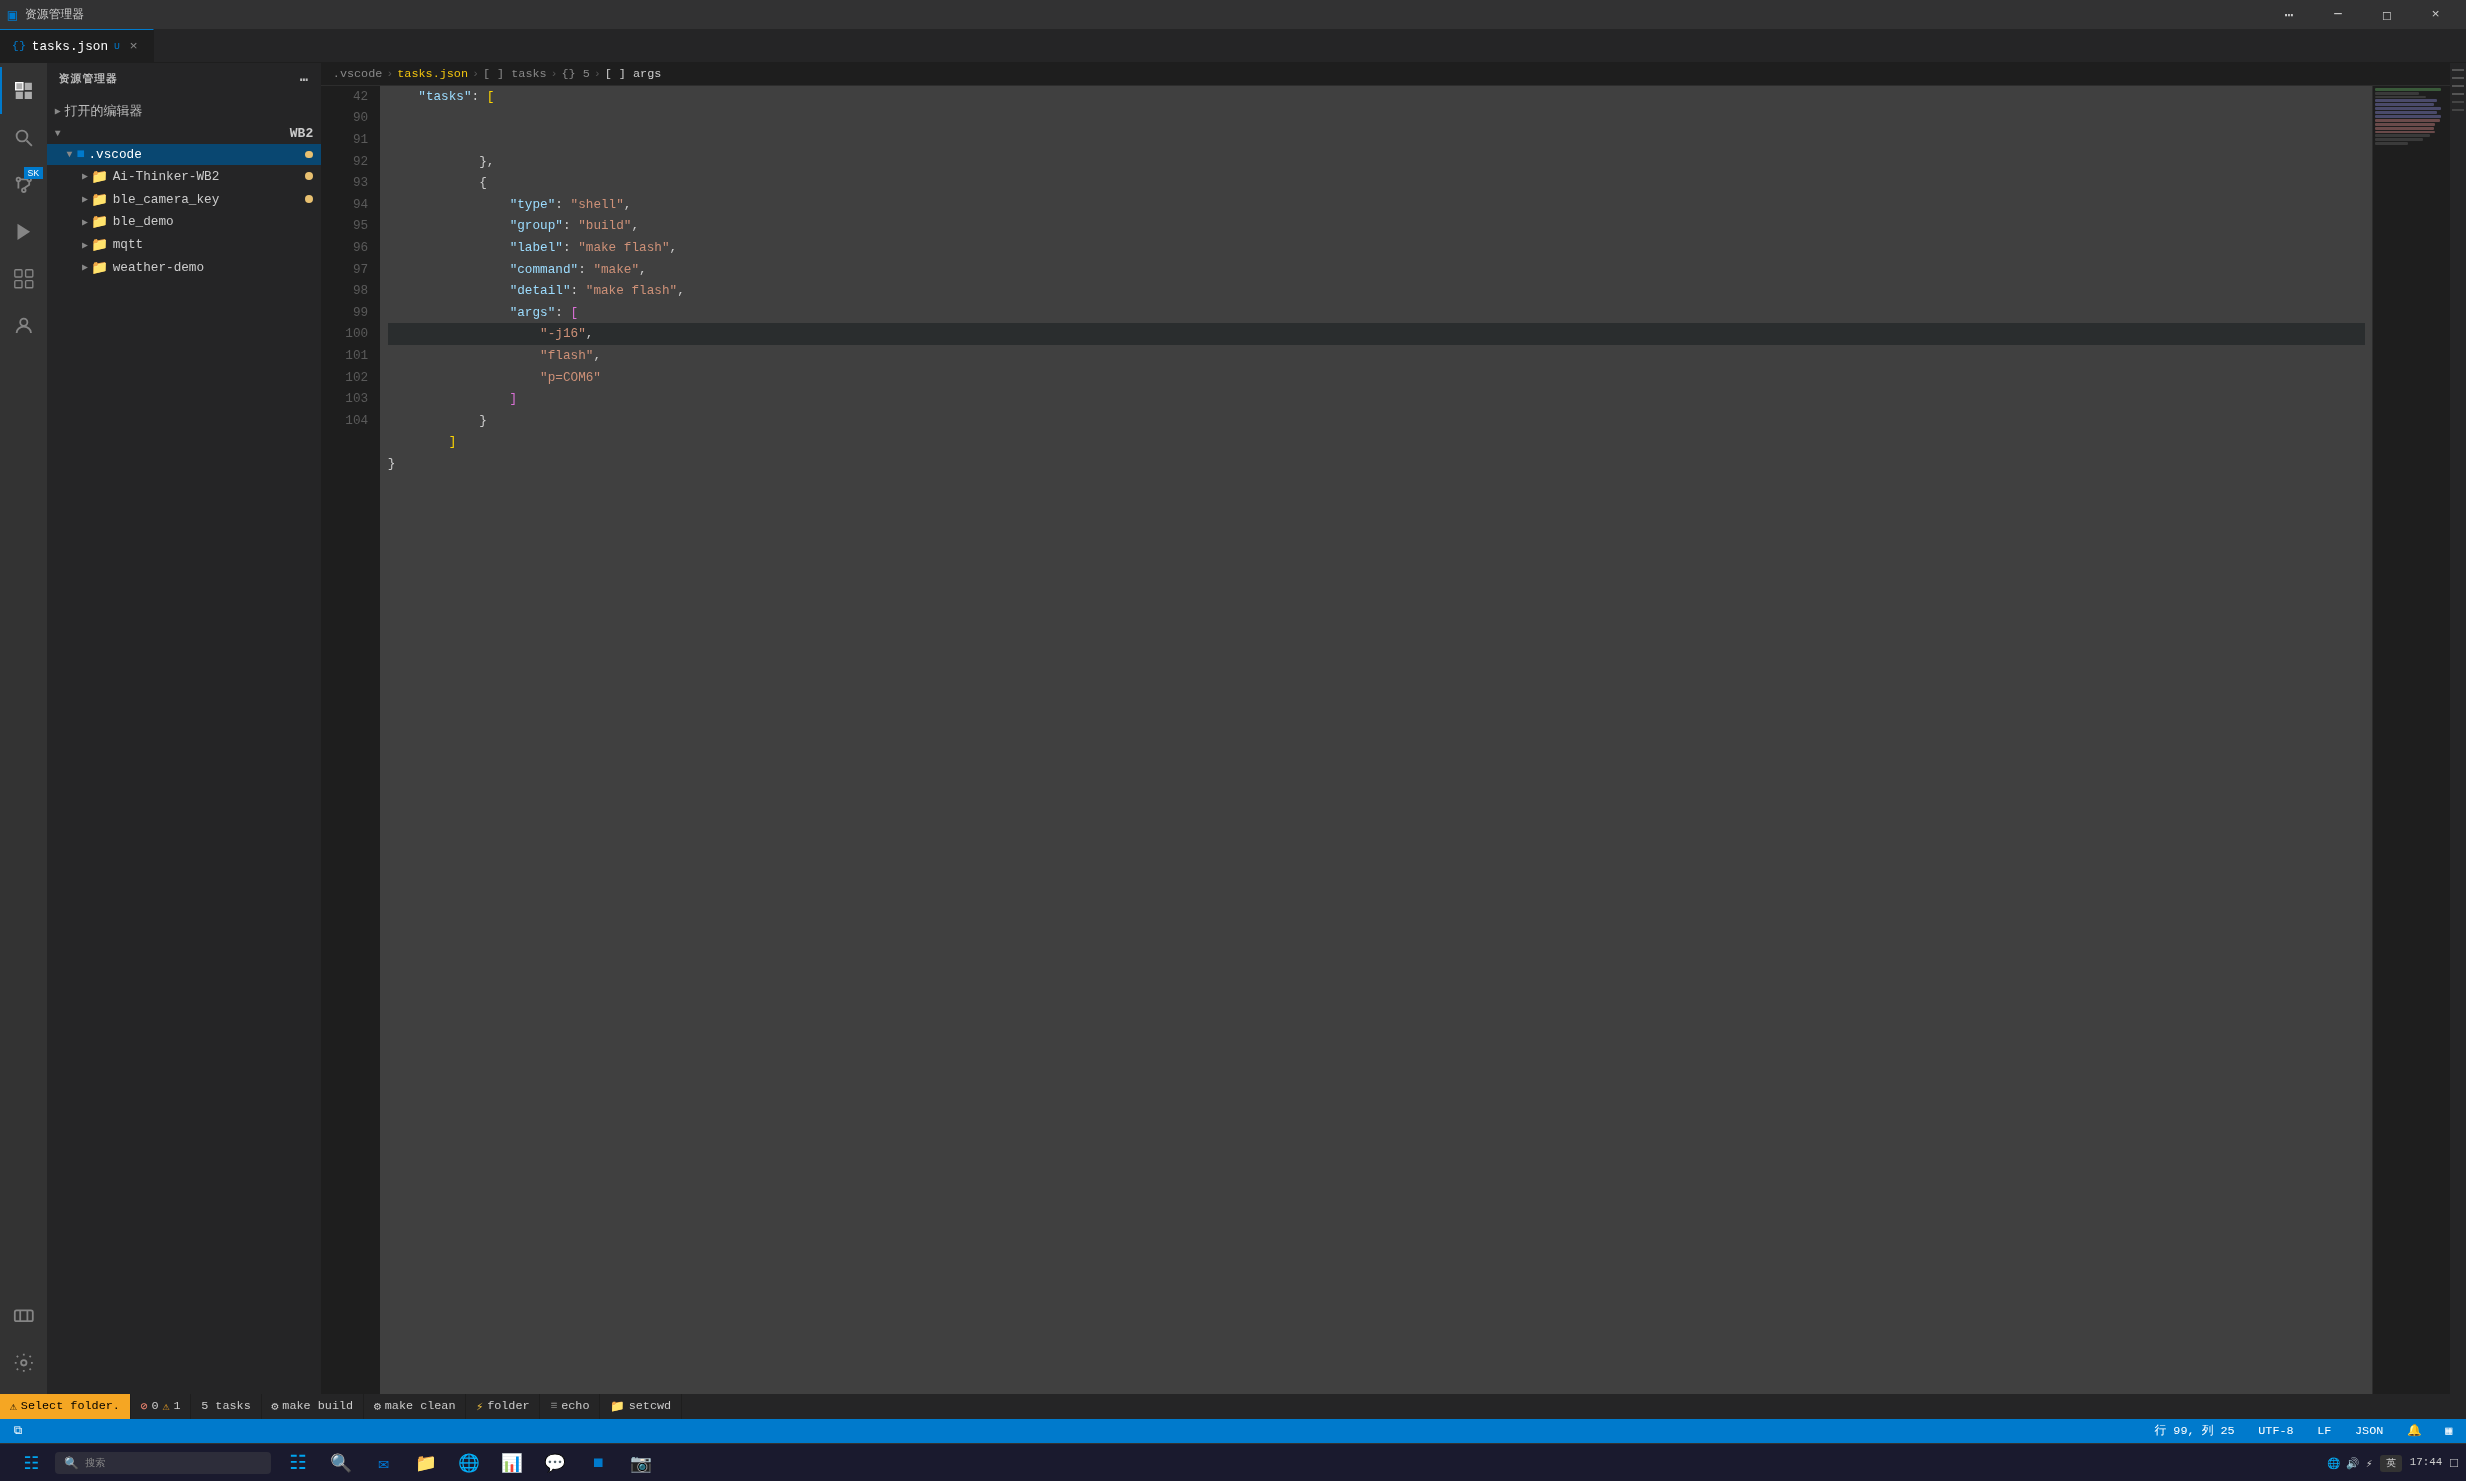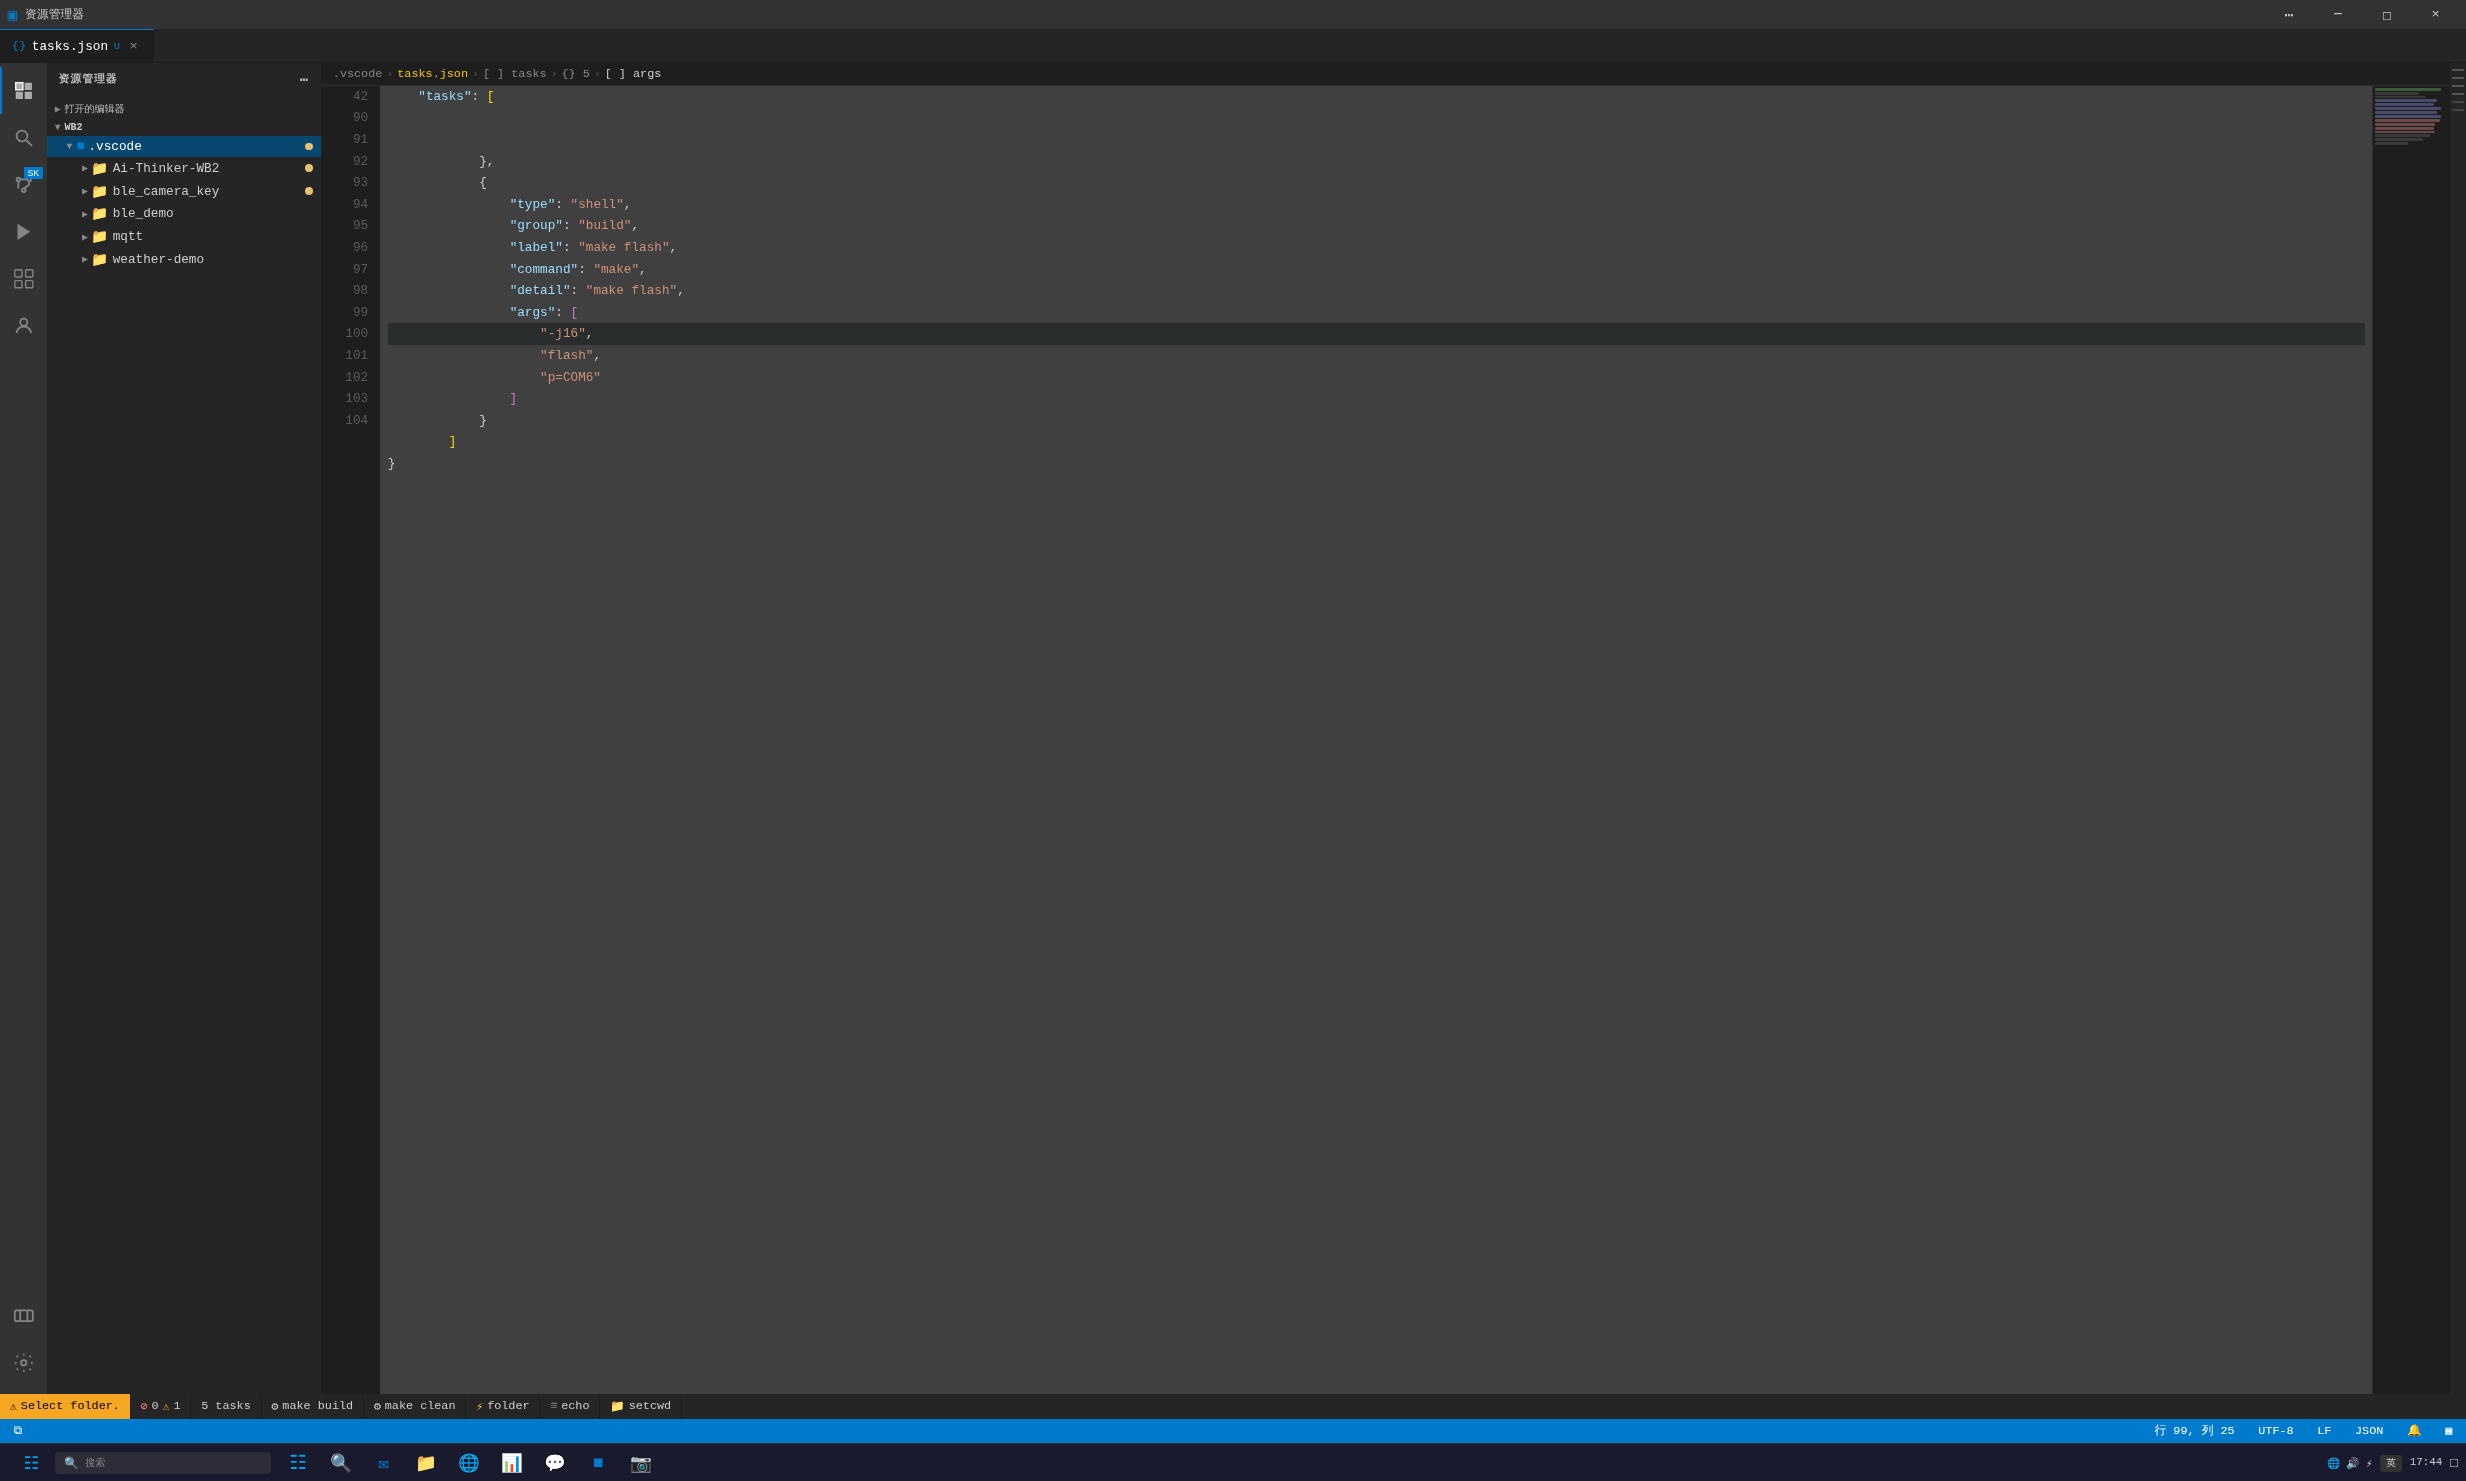--- a/index.html
+++ b/index.html
@@ -169,21 +169,21 @@
       justify-content: space-between;
       cursor: pointer;
     }
     .sidebar-section {
       padding: 3.9px 0;
     }
     .sidebar-section-header {
       display: flex;
       align-items: center;
       padding: 2.9px 7.8px;
-      font-size: 10px;
+      font-size: 13px;
       color: #bbbbbb;
       cursor: pointer;
       gap: 3.9px;
     }
     .folder-item {
       display: flex;
       align-items: center;
       padding: 2.9px 7.8px 2.9px 19.6px;
       font-size: 12.7px;
       cursor: pointer;
@@ -474,21 +474,21 @@
       <span>资源管理器</span>
       <span style="font-size:13.7px;">⋯</span>
     </div>
 
     <div class="sidebar-section">
       <div class="sidebar-section-header">
         <span class="chevron chevron-right"></span>
         <span>打开的编辑器</span>
       </div>
 
-      <div class="sidebar-section-header" style="font-weight:bold;color:#cccccc;">
+      <div class="sidebar-section-header" style="font-weight:bold;color:#cccccc;justify-content:space-between;">
         <span class="chevron chevron-down"></span>
         <span>WB2</span>
       </div>
 
       <div class="folder-item active">
         <span class="chevron chevron-down"></span>
         <span style="color:#007acc;font-size:13.7px;">■</span>
         <span>.vscode</span>
         <span class="dot-badge modified" style="margin-left:auto;"></span>
       </div>

